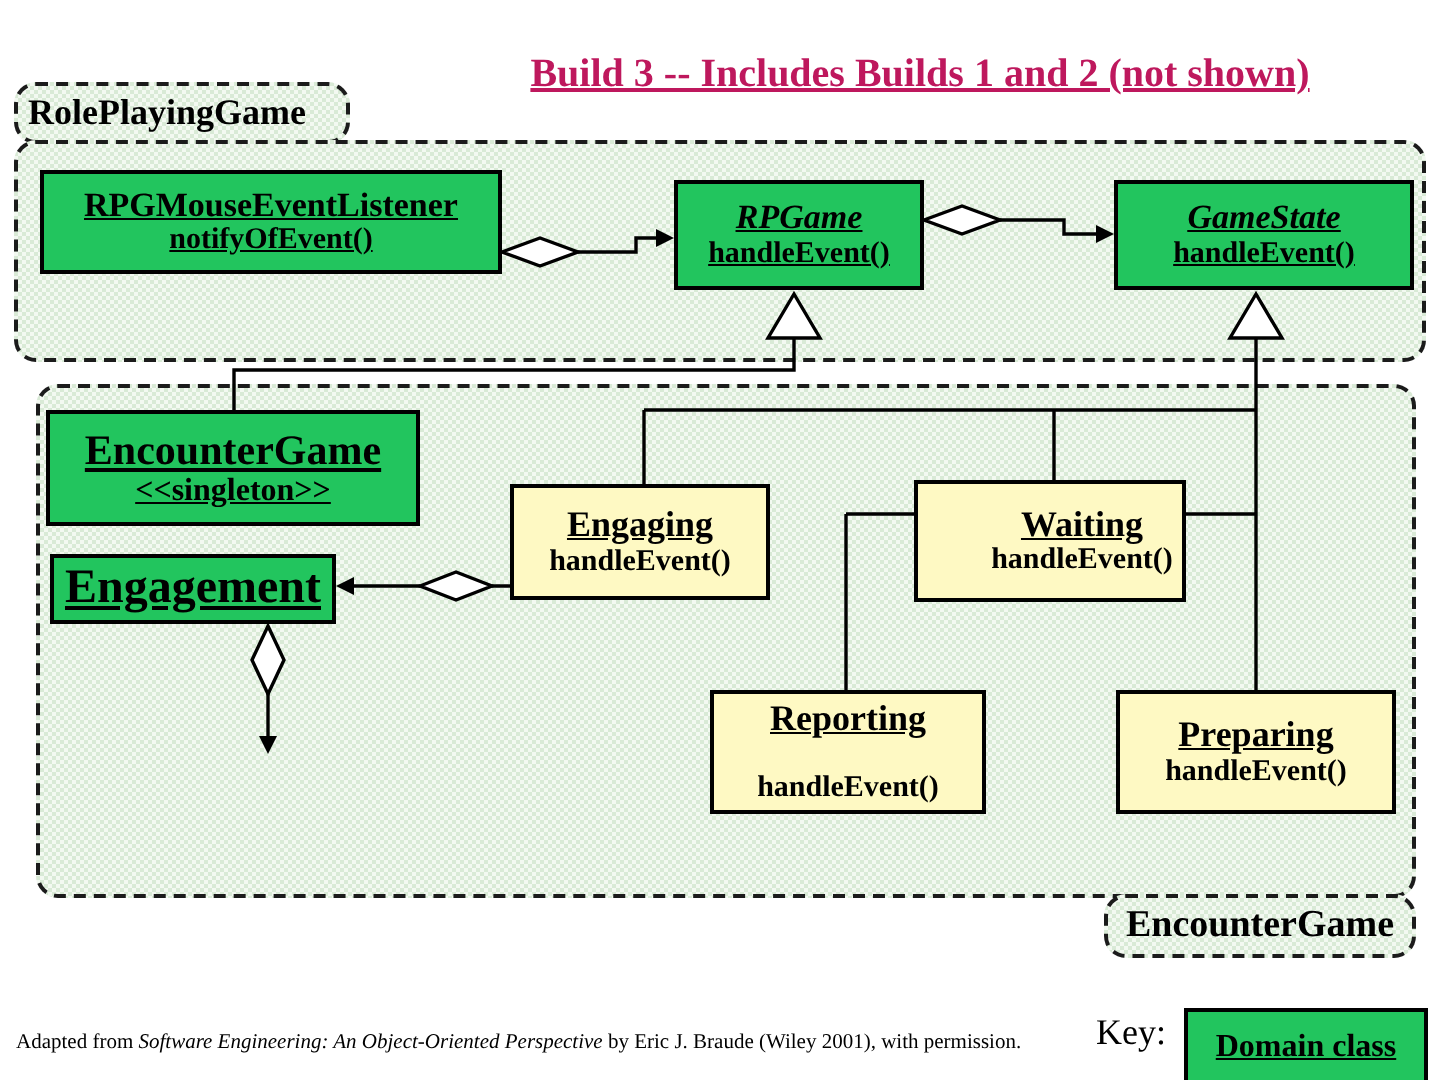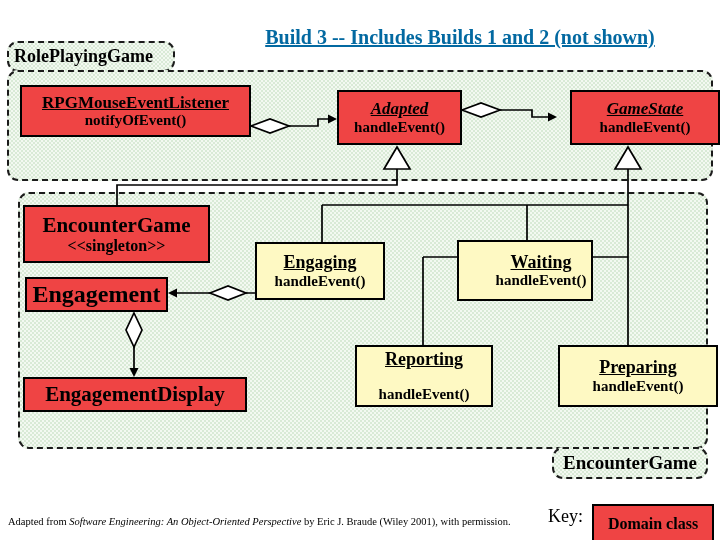--- a/index.html
+++ b/index.html
@@ -13,29 +13,29 @@
   }
   .pkg{position:absolute;border:2px dashed #1b1b1b;box-sizing:border-box;z-index:0;}
   .pkg-tab{position:absolute;border:2px dashed #1b1b1b;box-sizing:border-box;z-index:0;
     display:flex;align-items:center;font-weight:bold;}
   #svglayer{position:absolute;left:0;top:0;z-index:1;pointer-events:none;}
   .cls{
     position:absolute;border:2px solid #000;box-sizing:border-box;z-index:2;
     display:flex;flex-direction:column;align-items:center;justify-content:center;
     text-align:center;line-height:1.15;
   }
-  .domain{background:#ef4444;}
+  .domain{background:#22c55e;text-decoration:underline;}
   .plain{background:#fef9c3;}
   .cname{font-weight:bold;}
   .u{text-decoration:underline;}
   .it{font-style:italic;}
   .method{font-weight:bold;font-size:15px;}
   #title{
     position:absolute;left:200px;top:26px;width:520px;text-align:center;z-index:2;
-    font-size:20px;font-weight:bold;color:#0369a1;text-decoration:underline;
+    font-size:20px;font-weight:bold;color:#be185d;text-decoration:underline;
   }
   #keylabel{position:absolute;left:548px;top:506px;font-size:18px;z-index:2;}
   #keybox{left:592px;top:504px;width:122px;height:40px;font-size:16px;}
   #footer{position:absolute;left:8px;top:516px;width:540px;font-size:10.5px;z-index:2;white-space:nowrap;}
 </style>
 </head>
 <body>
 
 <div id="slide">
 
@@ -86,25 +86,25 @@
   </svg>
 
   <div id="title">Build 3 -- Includes Builds 1 and 2 (not shown)</div>
 
   <div class="cls domain" style="left:20px;top:85px;width:231px;height:52px;">
     <div class="cname u" style="font-size:17px;">RPGMouseEventListener</div>
     <div class="method">notifyOfEvent()</div>
   </div>
 
   <div class="cls domain" style="left:337px;top:90px;width:125px;height:55px;">
-    <div class="cname u it" style="font-size:17px;">Adapted</div>
+    <div class="cname u it" style="font-size:17px;">RPGame</div>
     <div class="method">handleEvent()</div>
   </div>
 
-  <div class="cls domain" style="left:557px;top:90px;width:150px;height:55px;margin-left:13px;">
+  <div class="cls domain" style="left:557px;top:90px;width:150px;height:55px;">
     <div class="cname u it" style="font-size:17px;">GameState</div>
     <div class="method">handleEvent()</div>
   </div>
 
   <div class="cls domain" style="left:23px;top:205px;width:187px;height:58px;">
     <div class="cname" style="font-size:21px;">EncounterGame</div>
     <div class="cname" style="font-size:16px;">&lt;&lt;singleton&gt;&gt;</div>
   </div>
 
   <div class="cls domain" style="left:25px;top:277px;width:143px;height:35px;">
@@ -119,28 +119,25 @@
   <div class="cls plain" style="left:457px;top:240px;width:136px;height:61px;padding-left:32px;">
     <div class="cname u" style="font-size:18px;">Waiting</div>
     <div class="method">handleEvent()</div>
   </div>
 
   <div class="cls plain" style="left:355px;top:345px;width:138px;height:62px;gap:16px;">
     <div class="cname u" style="font-size:18px;">Reporting</div>
     <div class="method">handleEvent()</div>
   </div>
 
-  <div class="cls plain" style="left:558px;top:345px;width:160px;height:62px;">
+  <div class="cls plain" style="left:558px;top:345px;width:140px;height:62px;">
     <div class="cname u" style="font-size:18px;">Preparing</div>
     <div class="method">handleEvent()</div>
   </div>
 
-  <div class="cls domain" style="left:23px;top:377px;width:224px;height:35px;">
-    <div class="cname" style="font-size:21px;">EngagementDisplay</div>
-  </div>
 
   <div id="keylabel">Key:</div>
   <div id="keybox" class="cls domain">
     <div class="cname">Domain class</div>
   </div>
 
   <div id="footer"><span>Adapted from </span><span class="it">Software Engineering: An Object-Oriented Perspective</span><span> by Eric J. Braude (Wiley 2001), with permission.</span></div>
 
 </div>
 

